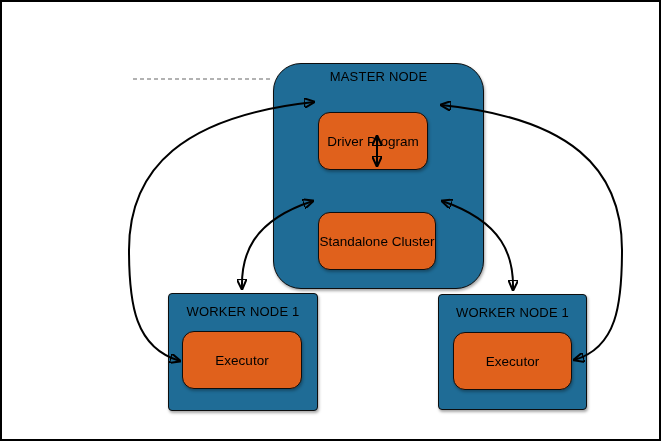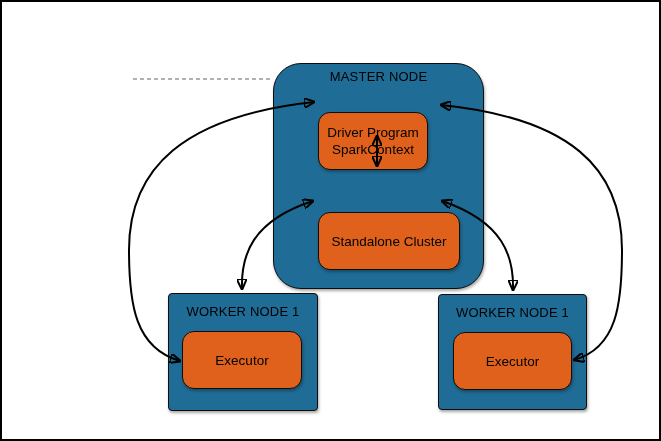--- a/index.html
+++ b/index.html
@@ -53,21 +53,21 @@
     padding-top:5px;
     margin-top:40px;
   }
   .worker{
     border-radius:4px;
     padding-top:10px;
   }
   .worker-left{left:166px;top:291px;width:150px;height:118px;}
   .worker-right{left:436px;top:292px;width:149px;height:116px;}
   .driver{left:44px;top:48px;width:110px;height:58px;}
-  .rm{left:44px;top:148px;width:142px;height:58px;}
+  .rm{left:44px;top:148px;width:118px;height:58px;}
   .exec-left{left:13px;top:37px;width:120px;height:58px;}
   .exec-right{left:14px;top:37px;width:119px;height:58px;}
   svg.links{
     position:absolute;left:0;top:0;width:657px;height:437px;
     pointer-events:none;
   }
   svg.links path, svg.links line{
     fill:none;
     stroke:var(--outline,#000);
     stroke-width:2;
@@ -82,21 +82,20 @@
 </head>
 <body>
 
 <div class="canvas">
 
 
   <div class="node master">
     <div class="node-title">MASTER NODE</div>
     <div class="obox driver">
       <div>Driver Program</div>
-      <div>SparkContext</div>
     </div>
     <div class="obox rm">
       <div>Standalone Cluster</div>
     </div>
   </div>
 
   <div class="node worker worker-left">
     <div class="node-title">WORKER NODE 1</div>
     <div class="obox exec-left">
       <span>Executor</span>

